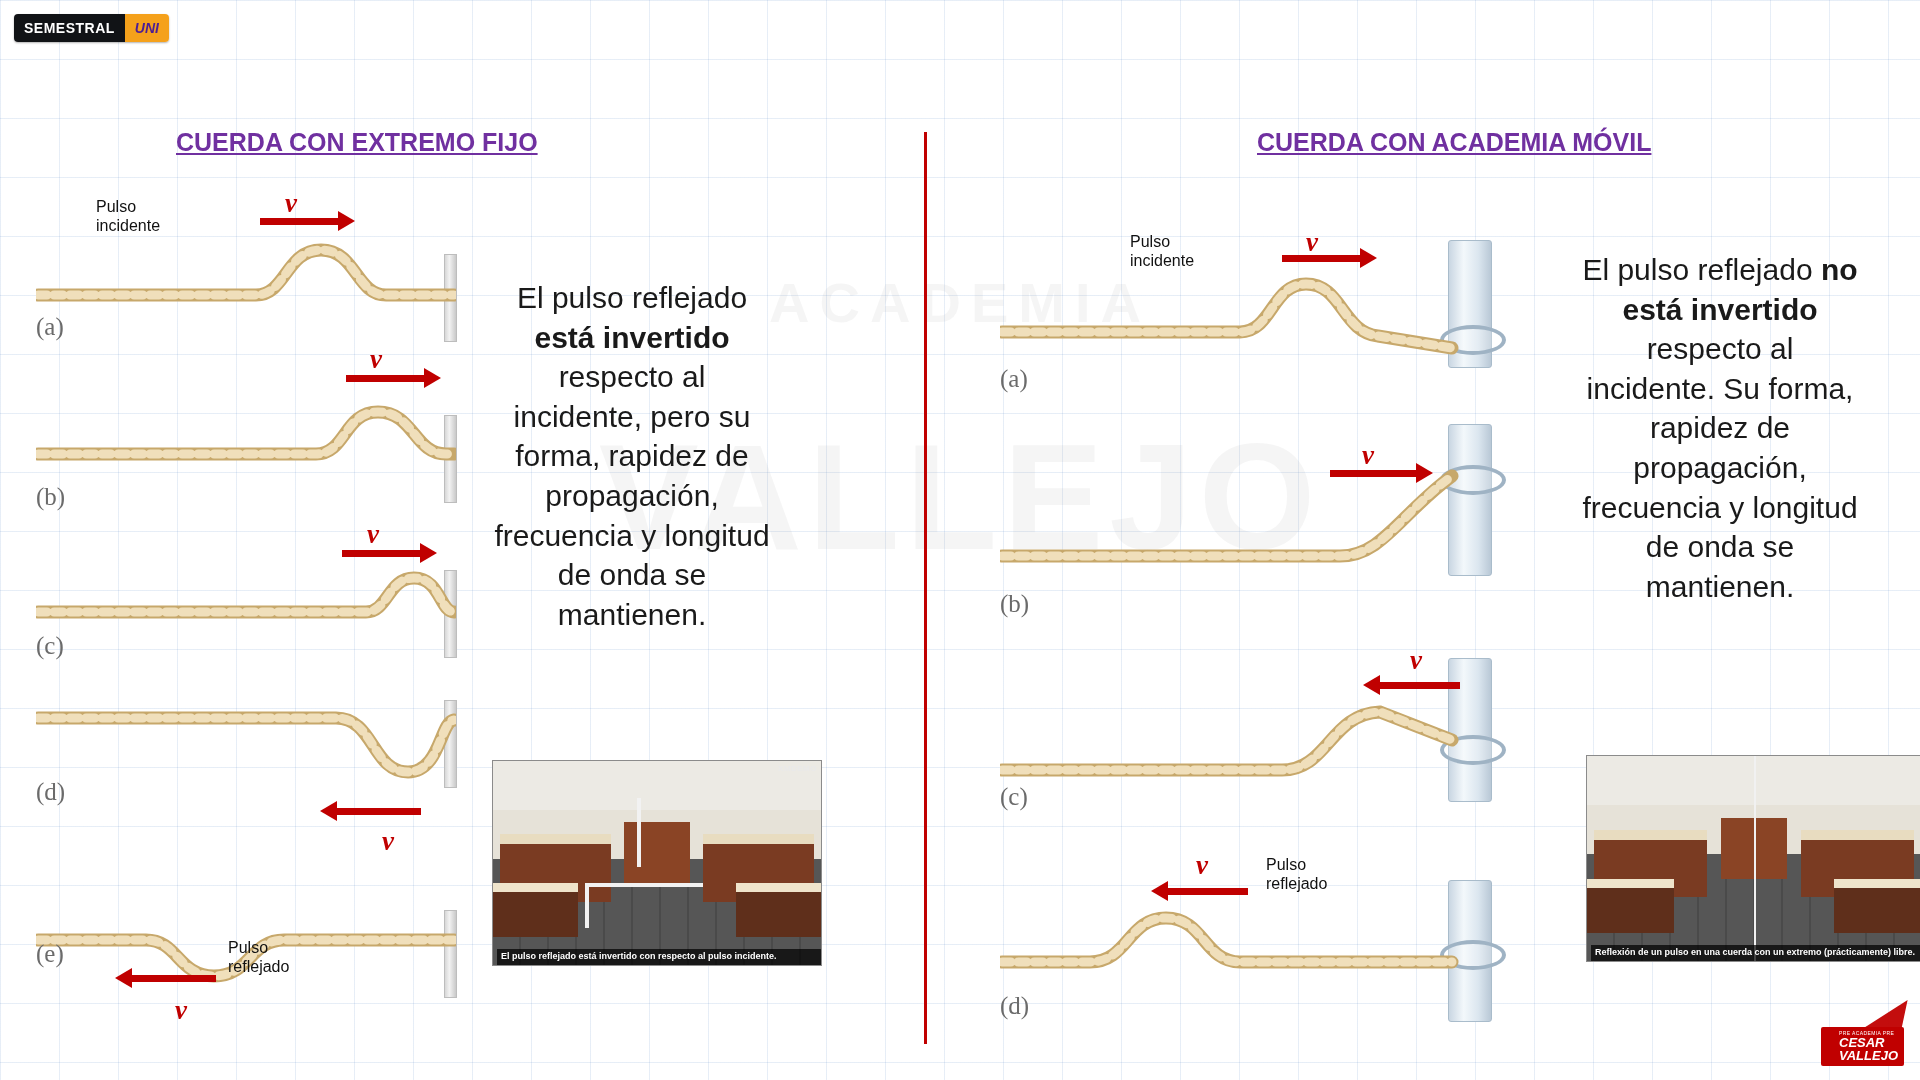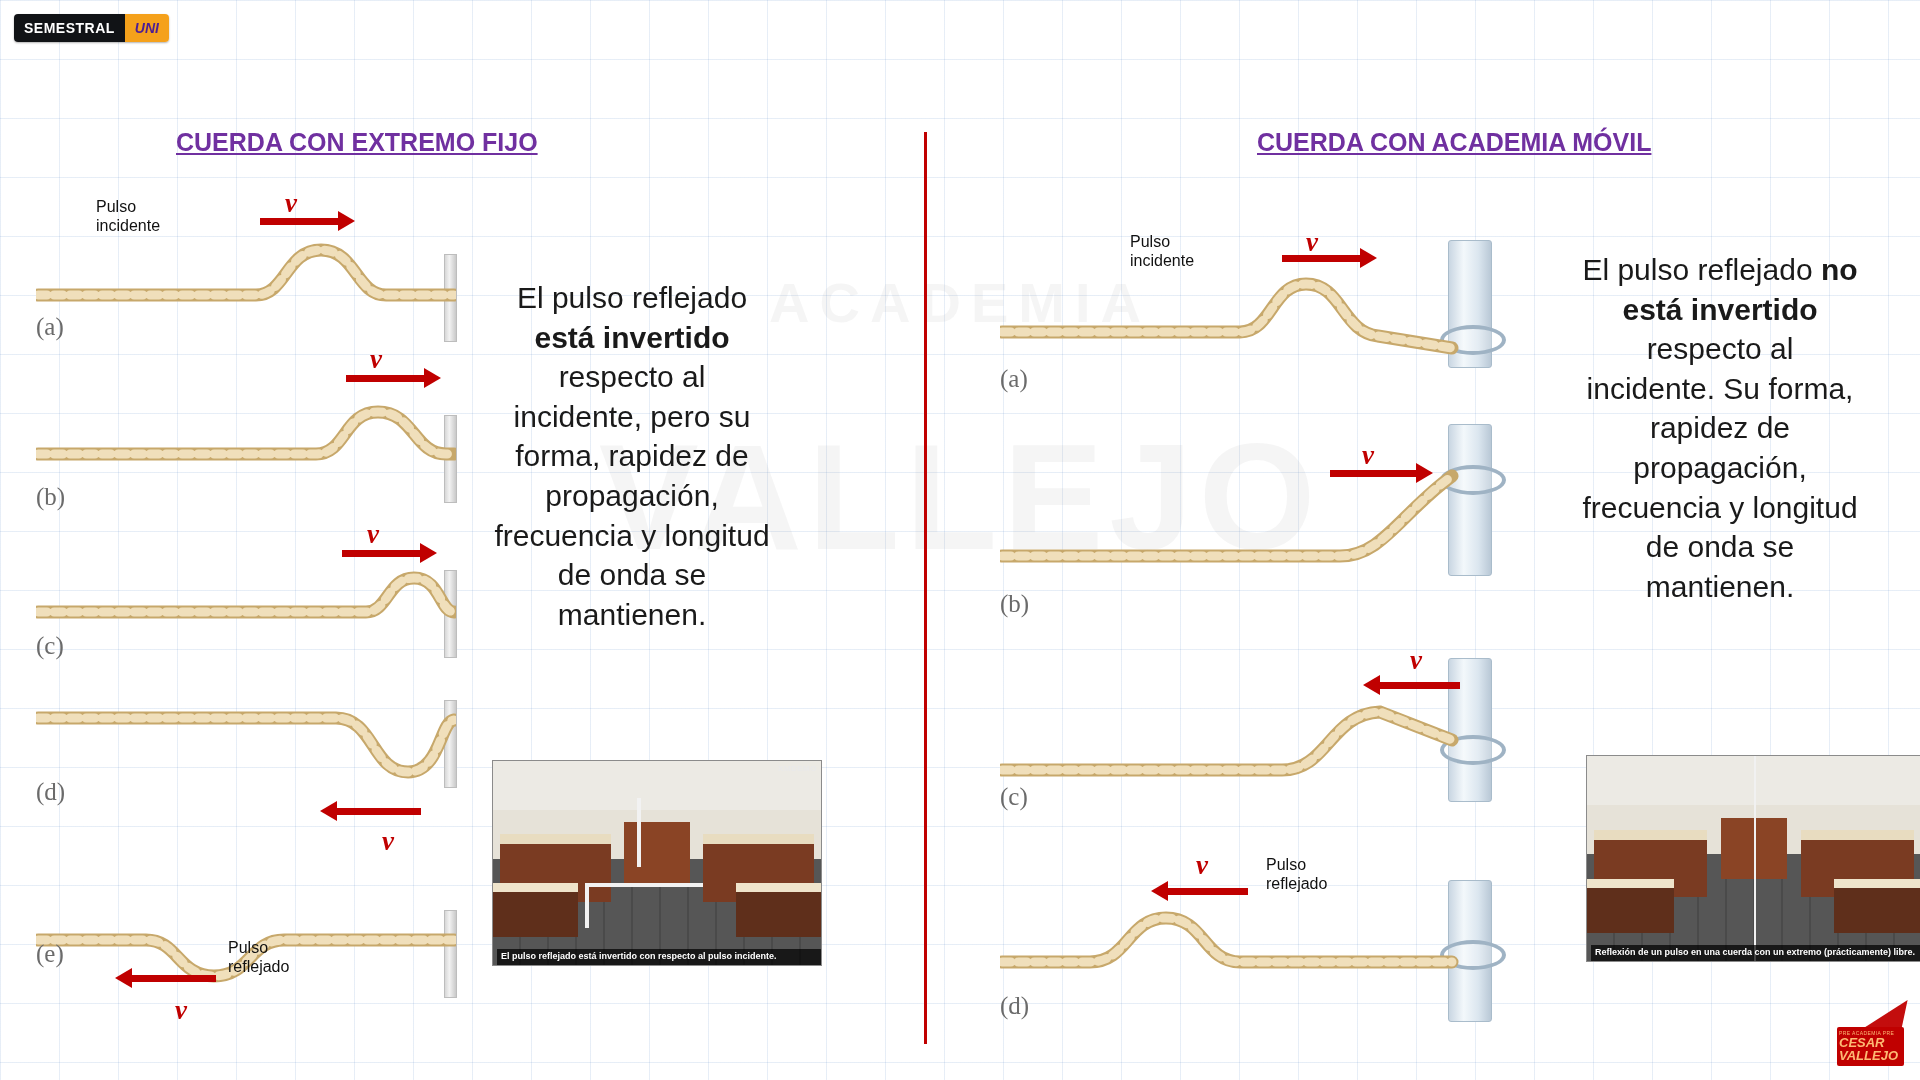--- a/index.html
+++ b/index.html
@@ -250,22 +250,22 @@
   .logo .swoosh {
     position:absolute; right:0; top:-10px;
     width:0; height:0;
     border-left: 46px solid transparent;
     border-bottom: 34px solid #C00000;
     transform: skewX(-12deg);
     opacity:.95;
   }
   .logo .plate {
     position:absolute; right:0; bottom:0;
-    background:#C00000; color:#fdba74;
-    padding:3px 6px 4px 2px;
+    background:#C00000; color:#ffffff;
+    padding:3px 6px 4px 18px;
     border-radius:2px;
     margin-left:23px;
   }
   .logo .plate .t1 { font-size:5px; letter-spacing:.4px; display:block; }
   .logo .plate .t2 { font-size:13px; font-weight:bold; font-style:italic; display:block; line-height:1; }
   .logo .plate .t3 { font-size:13px; font-weight:bold; font-style:italic; display:block; line-height:1; }
 </style>
 </head>
 <body>
 

